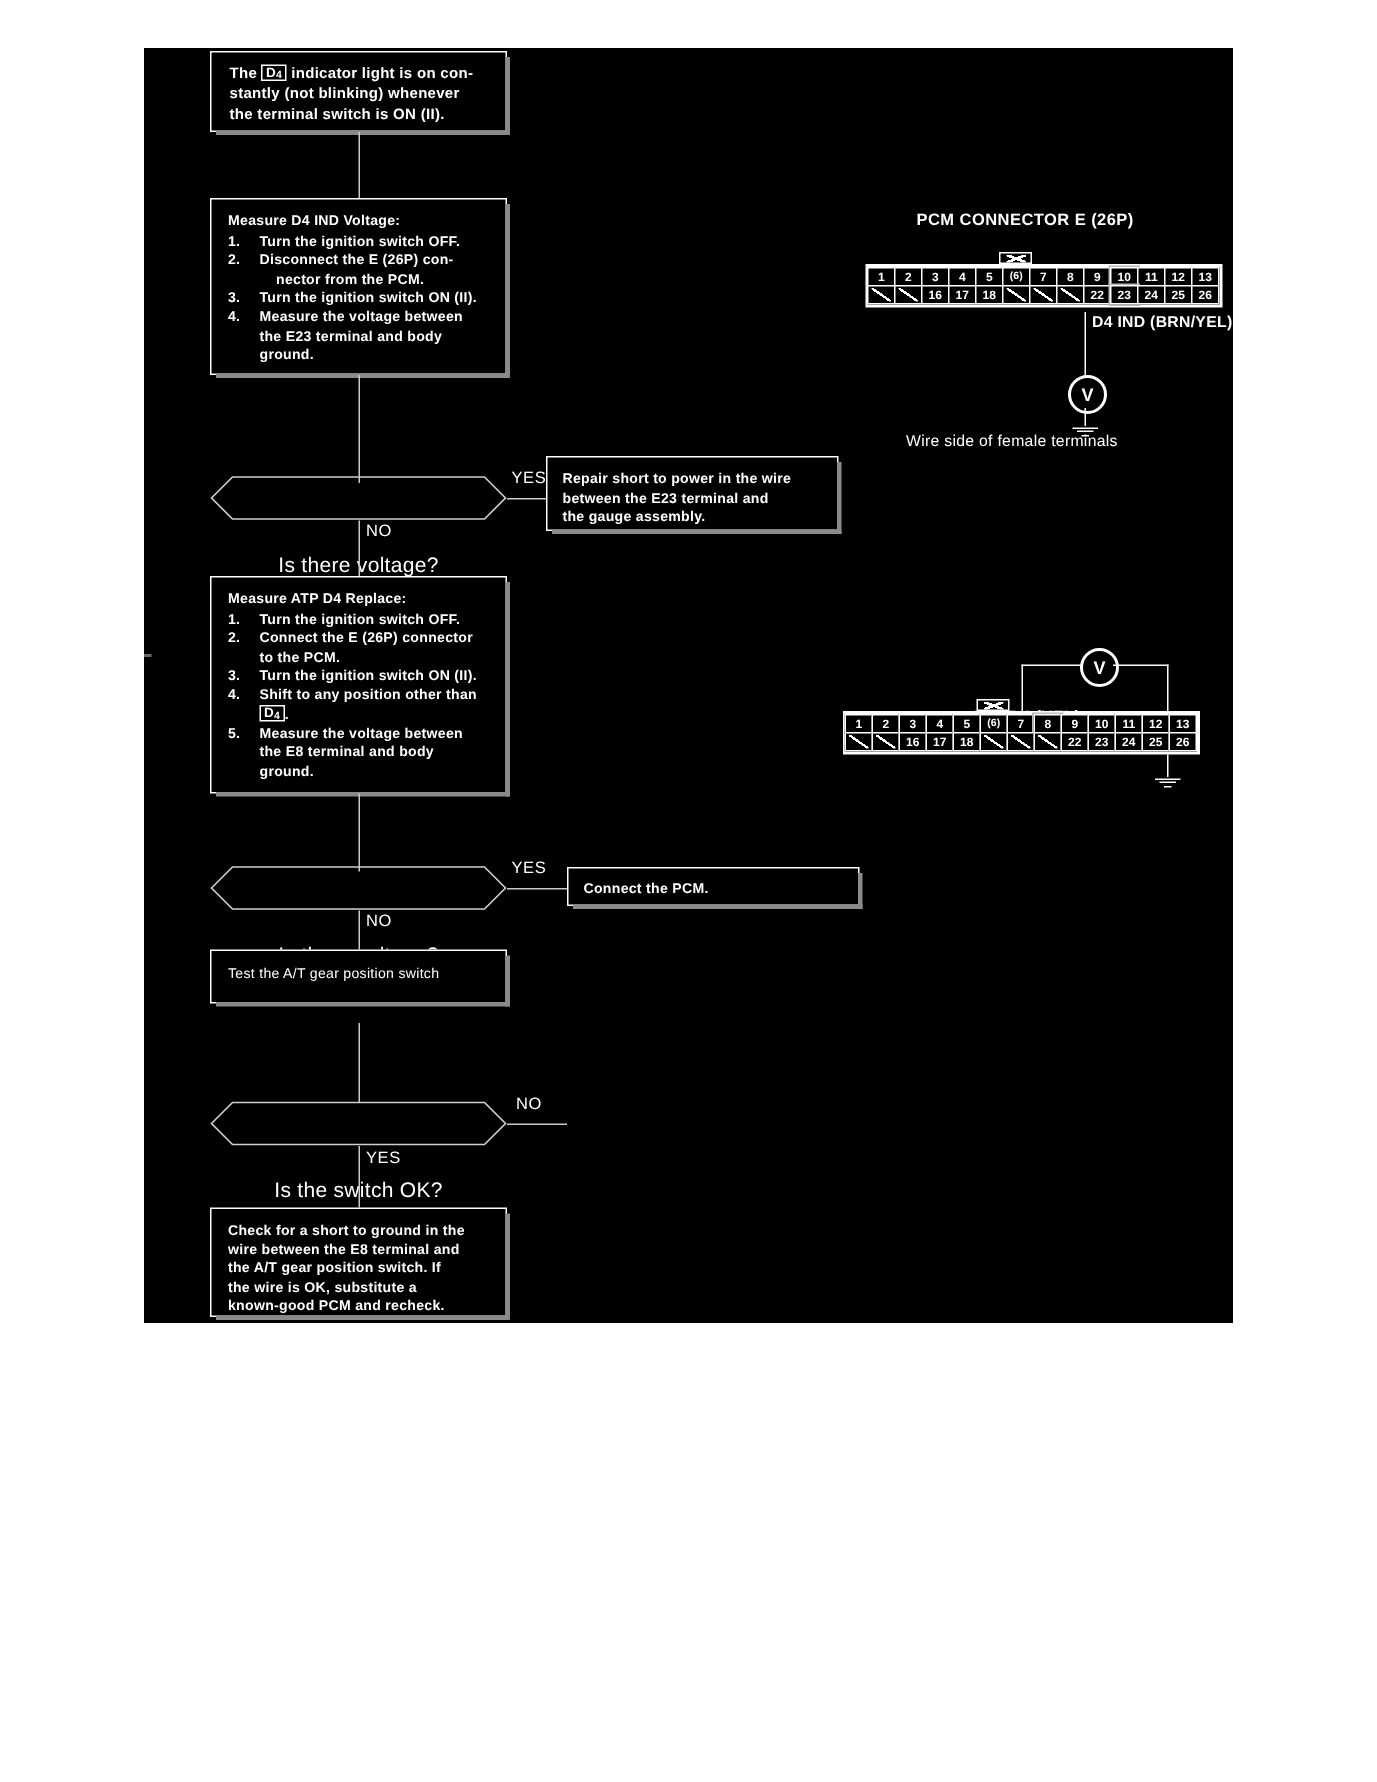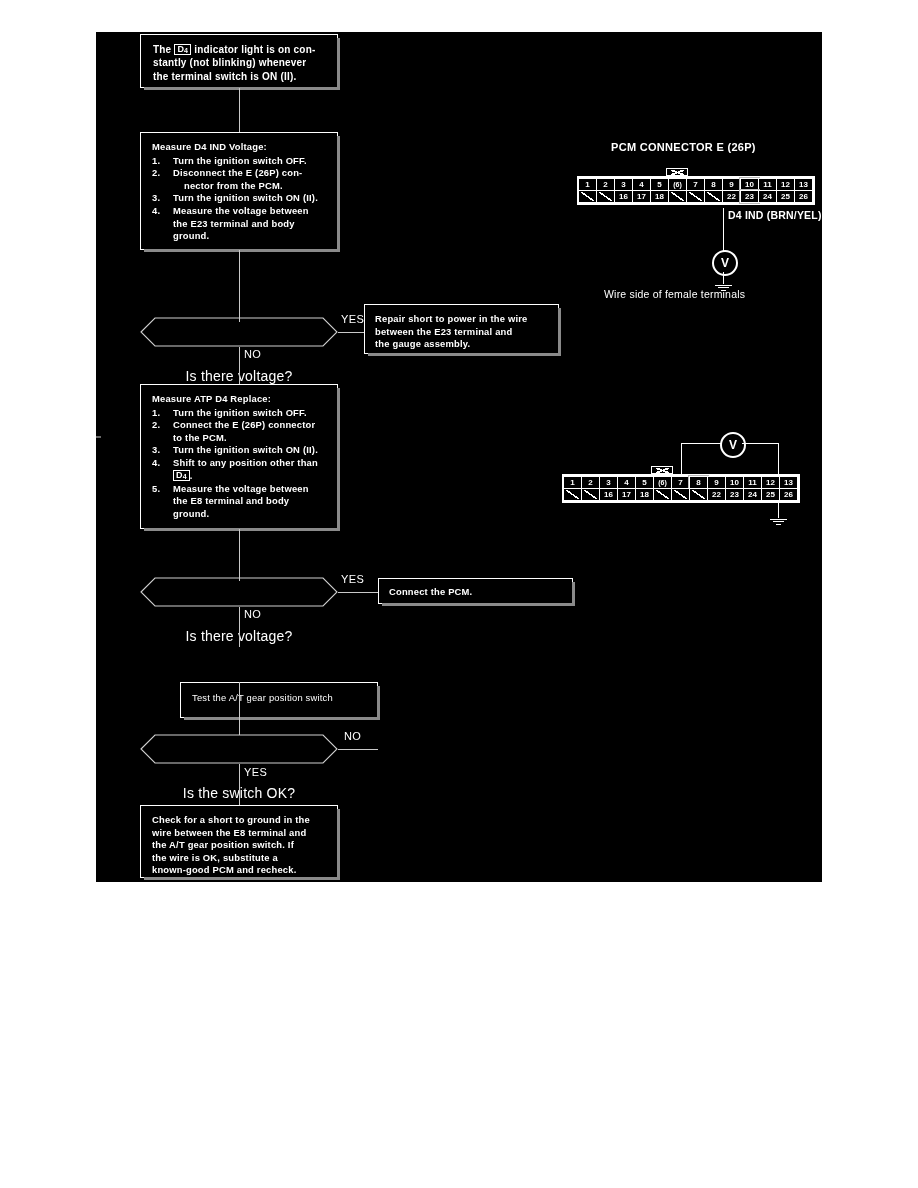--- a/index.html
+++ b/index.html
@@ -335,21 +335,21 @@
       <span class="shadow-r"></span>
         <span class="shadow-b"></span>
       <div class="pbox-inner" style="padding:7px 8px 6px 10px;">
         <div>Connect the PCM.</div>
       </div>
     </div>
 
     <div class="vline" style="left:143px; top:575px; height:40px;"></div>
     <div class="branch-label" style="left:148px; top:576px;">NO</div>
 
-    <div class="pbox" style="left:44px; top:650px; width:198px; height:36px; font-size:9.4px; font-weight:normal;margin-left:40px;">
+    <div class="pbox" style="left:44px; top:601px; width:198px; height:36px; font-size:9.4px; font-weight:normal;">
       <span class="shadow-r"></span>
         <span class="shadow-b"></span>
       <div class="pbox-inner" style="padding:9px 8px 6px 11px; font-weight:normal;">
         <div>Test the A/T gear position switch</div>
       </div>
     </div>
 
     <div class="vline" style="left:143px; top:650px; height:53px;"></div>
 
     <div class="dbox" style="left:44px; top:702px; width:198px; height:30px;">

